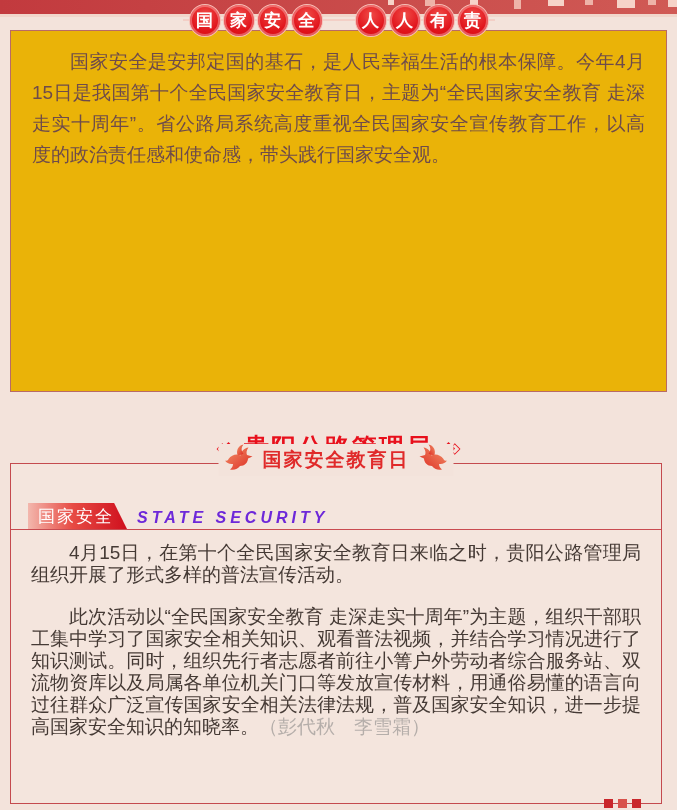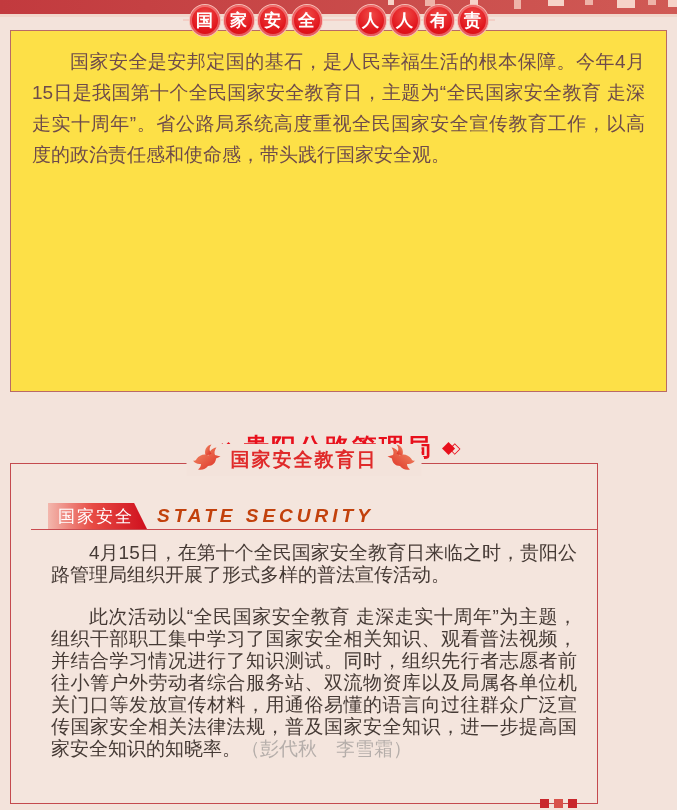--- a/index.html
+++ b/index.html
@@ -30,21 +30,21 @@
     background:radial-gradient(circle at 50% 32%,#ef4b47 0%,#e1131b 62%,#cf0d15 100%);
     border:1px solid #f6c0b8;
     box-shadow:inset 0 0 0 2px rgba(255,230,224,.35);
     color:#fff;font-size:17px;font-weight:bold;
     display:flex;align-items:center;justify-content:center;
   }
   .badge-gap{width:30px;height:1px;}
   
   .card1{
     position:absolute;top:30px;left:10px;width:657px;height:362px;
-    box-sizing:border-box;background:#fde047;
+    box-sizing:border-box;background:#eab308;
     border:1px solid var(--card1-border,#b96a66);
     padding:15px 21px;overflow:hidden;z-index:2;
   }
   .card1 p{
     margin:0;font-size:19px;line-height:31px;
     color:var(--text-card1,#6e4b4b);
     text-align:justify;text-indent:2em;
   }
   .card1 p + p{margin-top:15px;}
   
@@ -54,23 +54,23 @@
     color:var(--accent,#e8101c);
     font-size:25px;font-weight:bold;letter-spacing:2px;line-height:34px;
   }
   .orn{font-size:15px;vertical-align:3px;letter-spacing:0;font-weight:normal;}
   .orn .o1{display:inline-block;}
   .orn .o2{display:inline-block;margin-left:-6px;font-size:17px;}
   .orn.right .o2{margin-left:0;}
   .orn.right .o1{margin-left:-6px;}
   
   .card2{
-    position:absolute;top:463px;left:10px;width:588px;height:341px;
+    position:absolute;top:463px;left:10px;width:652px;height:341px;
     box-sizing:border-box;background:#f4e5dd;
-    border:1px solid var(--card2-border,#c44a4e);z-index:2;padding-left:20px;
+    border:1px solid var(--card2-border,#c44a4e);z-index:2;
   }
   .subtitle-row{
     position:absolute;top:-20px;left:50%;transform:translateX(-50%);
     display:flex;align-items:center;gap:5px;
     background:var(--bg,#f3e3db);padding:0 3px;z-index:3;white-space:nowrap;
   }
   .subtitle-text{
     color:#e02a2a;font-size:19px;letter-spacing:2px;font-weight:bold;
   }
   .dove{width:36px;height:32px;display:block;}
@@ -83,21 +83,21 @@
   .ribbon{
     margin-left:17px;width:99px;height:26px;
     clip-path:polygon(0 0,87% 0,100% 100%,0 100%);
     background:linear-gradient(90deg,#f3b7ad 0%,#e74b44 45%,var(--banner-deep,#cf0f1d) 100%);
     color:#fff;font-size:17px;font-weight:normal;letter-spacing:2px;
     display:flex;align-items:center;padding-left:10px;box-sizing:border-box;
   }
   .label-en{
     margin-left:10px;padding-bottom:2px;
     font-style:italic;font-weight:bold;letter-spacing:4px;
-    color:#c2410c;font-size:19px;
+    color:#6d28d9;font-size:16px;
   }
   .card2-body{padding:12px 20px 0 20px;overflow:hidden;height:238px;}
   .card2-body p{
     margin:0;font-size:19px;line-height:22px;
     color:var(--text-card2,#453a35);
     text-align:justify;text-indent:2em;
   }
   .card2-body p + p{margin-top:20px;}
   .byline{color:var(--byline,#b5aeaa);}
   .bottom-squares{

